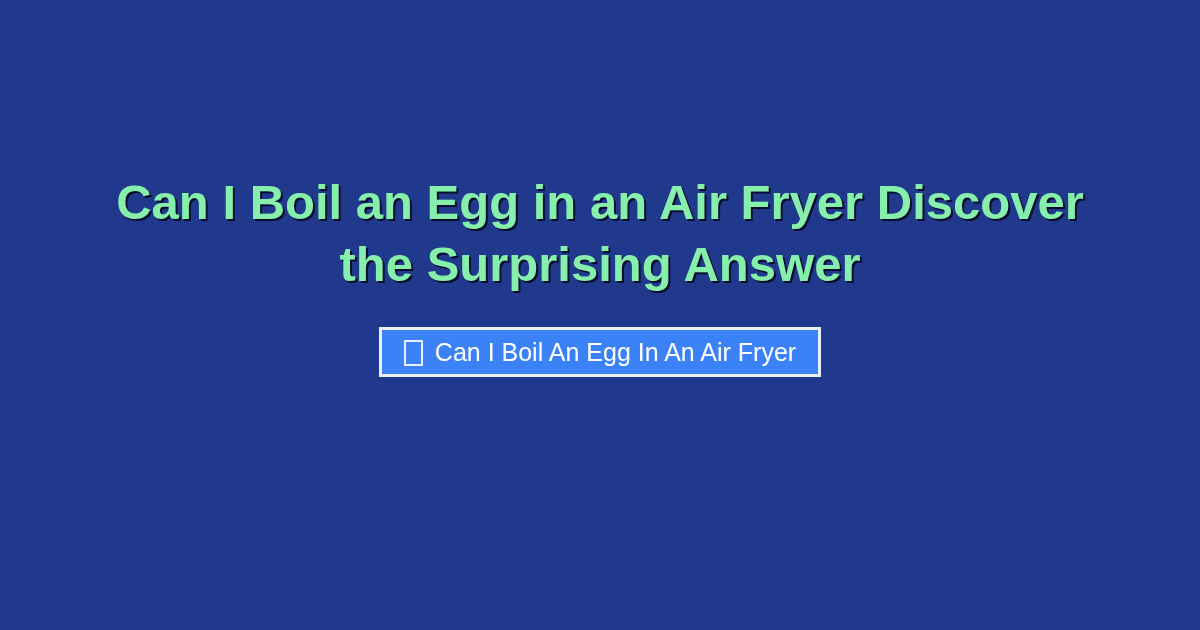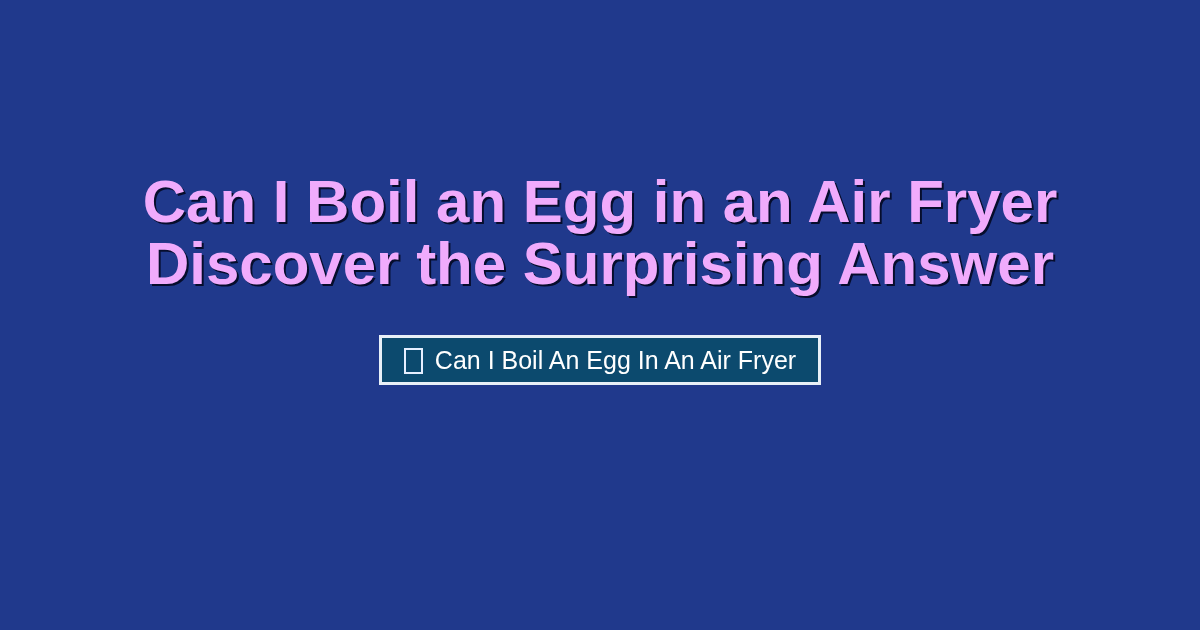--- a/index.html
+++ b/index.html
@@ -31,26 +31,26 @@
   .content {
     width: 1060px;
     display: flex;
     flex-direction: column;
     align-items: center;
     
     margin-top: -82px;
   }
 
   .headline {
-    margin: 8px;
+    margin: 0;
     width: 1000px;
     text-align: center;
-    color: #f0abfc;
+    color: #86efac;
     font-family: "Liberation Sans", sans-serif;
-    font-size: 60px;
+    font-size: 49px;
     font-weight: bold;
     line-height: 62px;
     letter-spacing: 0px;
     text-shadow: 2px 2px 0 rgba(4, 10, 36, 0.92);
   }
 
   .cta-wrap {
     margin-top: 32px;
     display: flex;
     justify-content: center;
@@ -58,21 +58,21 @@
   }
 
   .cta-button {
     box-sizing: border-box;
     display: inline-flex;
     align-items: center;
     justify-content: center;
     gap: 12px;
     height: 50px;
     padding: 0 22px;
-    background: #0c4a6e;
+    background: #3b82f6;
     border: 3px solid #e8f0f8;
     border-radius: 0;
     color: #ffffff;
     font-family: "Liberation Sans", sans-serif;
     font-size: 25px;
     font-weight: normal;
     line-height: 1;
     white-space: nowrap;
     cursor: pointer;
     text-decoration: none;

